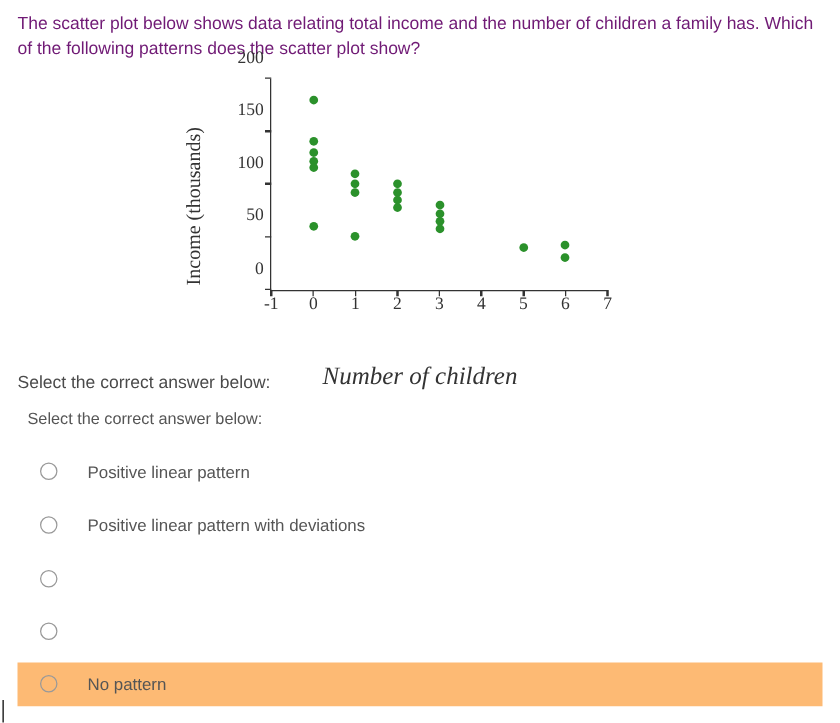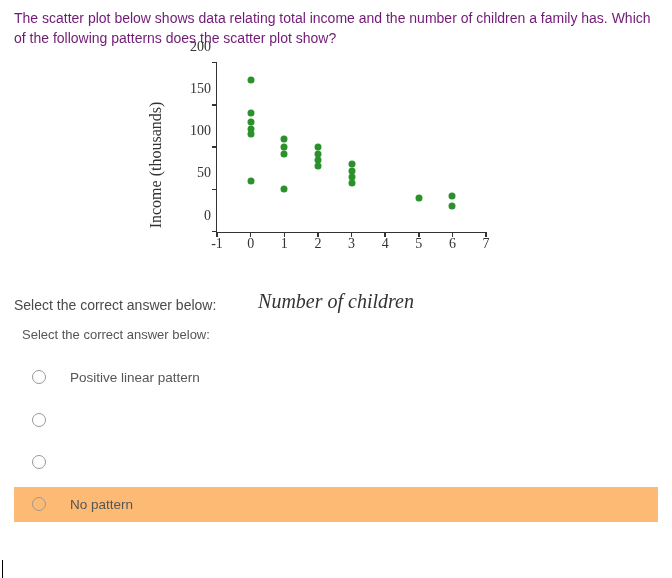--- a/index.html
+++ b/index.html
@@ -202,20 +202,24 @@
 <div class="select-hdr">Select the correct answer below:</div>
 <div class="duplabel">Select the correct answer below:</div>
 
 <div id="options">
     <div class="option">
       <div class="radio"></div>
       <span>Positive linear pattern</span>
     </div>
     <div class="option">
       <div class="radio"></div>
+      <span>Positive linear pattern with deviations</span>
+    </div>
+    <div class="option">
+      <div class="radio"></div>
     </div>
     <div class="option">
       <div class="radio"></div>
     </div>
     <div class="option highlight">
       <div class="radio"></div>
       <span>No pattern</span>
     </div>
   </div>
 

